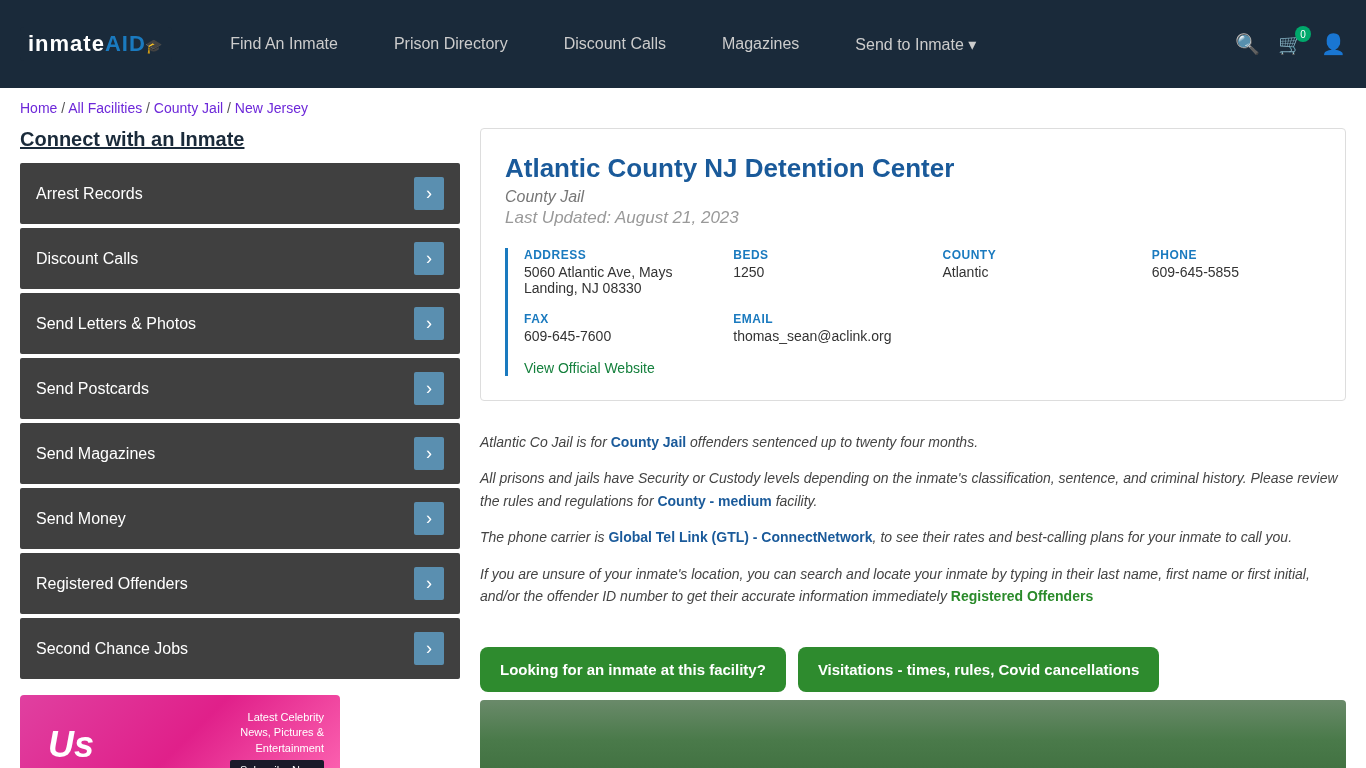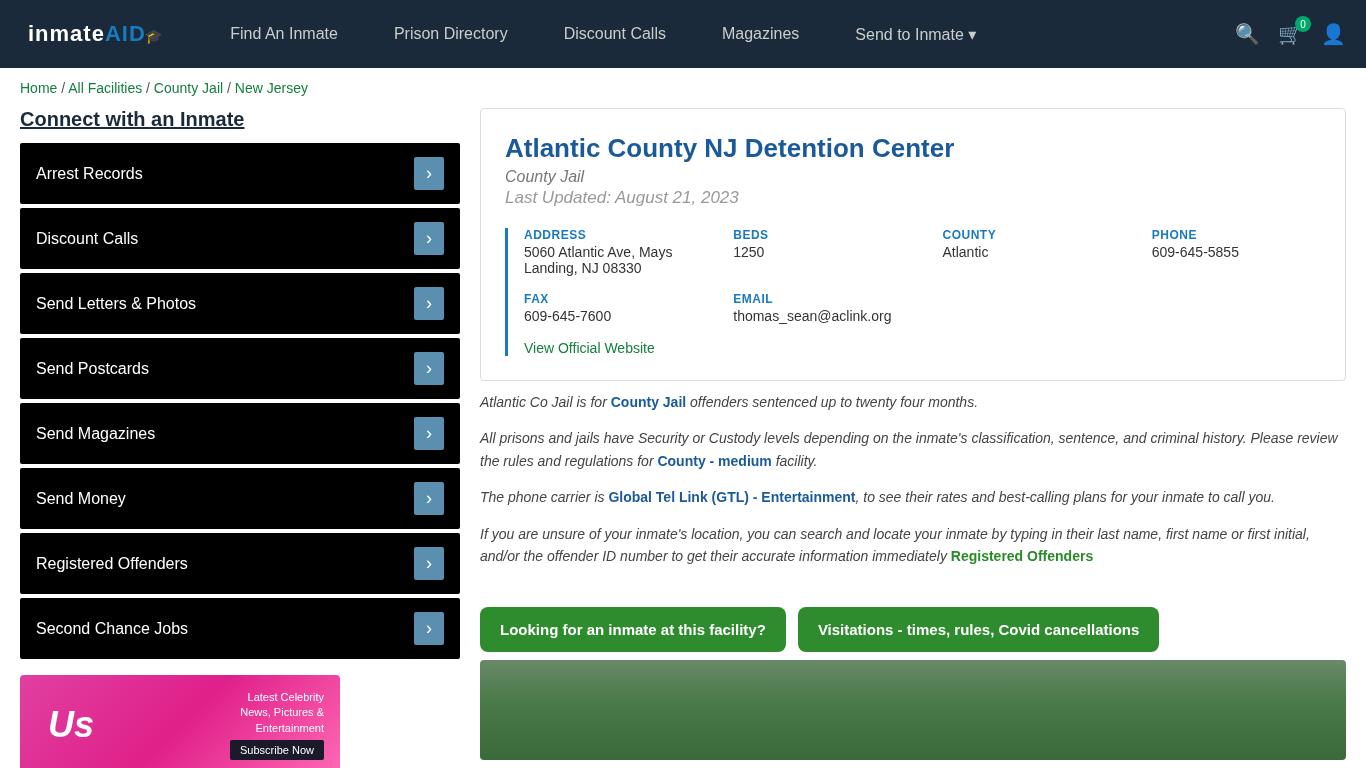--- a/index.html
+++ b/index.html
@@ -1,21 +1,21 @@
 <!DOCTYPE html>
 <html><head>
   <meta charset="utf-8">
   <style>
     * { margin: 0; padding: 0; box-sizing: border-box; }
     body { font-family: Arial, sans-serif; font-size: 14px; color: #333; background: #fff; }
 
     
     nav {
       background: #1a2a3a;
-      height: 68px;
+      height: 88px;
       display: flex;
       align-items: center;
       padding: 0 20px;
       gap: 0;
     }
     .nav-logo {
       display: flex;
       align-items: center;
       margin-right: 30px;
     }
@@ -73,21 +73,21 @@
       align-items: center;
       justify-content: center;
     }
 
     
     .breadcrumb {
       padding: 12px 20px;
       font-size: 14px;
     }
     .breadcrumb a {
-      color: #15803d;
+      color: #6d28d9;
       text-decoration: none;
       margin-top: 8px;
     }
     .breadcrumb span { color: #555; }
 
     
     .main-layout {
       display: flex;
       padding: 0 20px 20px 20px;
       gap: 20px;
@@ -105,21 +105,21 @@
       color: #1a2a3a;
       text-decoration: underline;
       margin-bottom: 12px;
     }
     .sidebar-menu {
       display: flex;
       flex-direction: column;
       gap: 4px;
     }
     .sidebar-item {
-      background: #000000;
+      background: #404040;
       color: #fff;
       padding: 14px 16px;
       display: flex;
       align-items: center;
       justify-content: space-between;
       cursor: pointer;
       font-size: 16px;
       border-radius: 2px;
     }
     .sidebar-arrow {
@@ -172,20 +172,21 @@
 
     
     .content {
       flex: 1;
       min-width: 0;
     }
     .facility-card {
       border: 1px solid #ddd;
       border-radius: 4px;
       padding: 24px;
+      margin-bottom: 20px;
       background: #fff;
     }
     .facility-title {
       font-size: 26px;
       font-weight: bold;
       color: #1a5a9a;
       margin-bottom: 4px;
     }
     .facility-type {
       color: #777;
@@ -402,21 +403,21 @@
     </div>
 
     <div class="description">
       <p>
         <span>Atlantic Co Jail is for </span><a href="#" class="desc-link">County Jail</a><span> offenders sentenced up to twenty four months.</span>
       </p>
       <p>
         <span>All prisons and jails have Security or Custody levels depending on the inmate's classification, sentence, and criminal history. Please review the rules and regulations for </span><a href="#" class="desc-link">County - medium</a><span> facility.</span>
       </p>
       <p>
-        <span>The phone carrier is </span><a href="#" class="desc-link">Global Tel Link (GTL) - Entertainment</a><span>, to see their rates and best-calling plans for your inmate to call you.</span>
+        <span>The phone carrier is </span><a href="#" class="desc-link">Global Tel Link (GTL) - ConnectNetwork</a><span>, to see their rates and best-calling plans for your inmate to call you.</span>
       </p>
       <p>
         <span>If you are unsure of your inmate's location, you can search and locate your inmate by typing in their last name, first name or first initial, and/or the offender ID number to get their accurate information immediately </span><a href="#" class="desc-link green">Registered Offenders</a>
       </p>
     </div>
 
     <div class="cta-buttons">
       <button class="cta-btn green">Looking for an inmate at this facility?</button>
       <button class="cta-btn green">Visitations - times, rules, Covid cancellations</button>
     </div>

